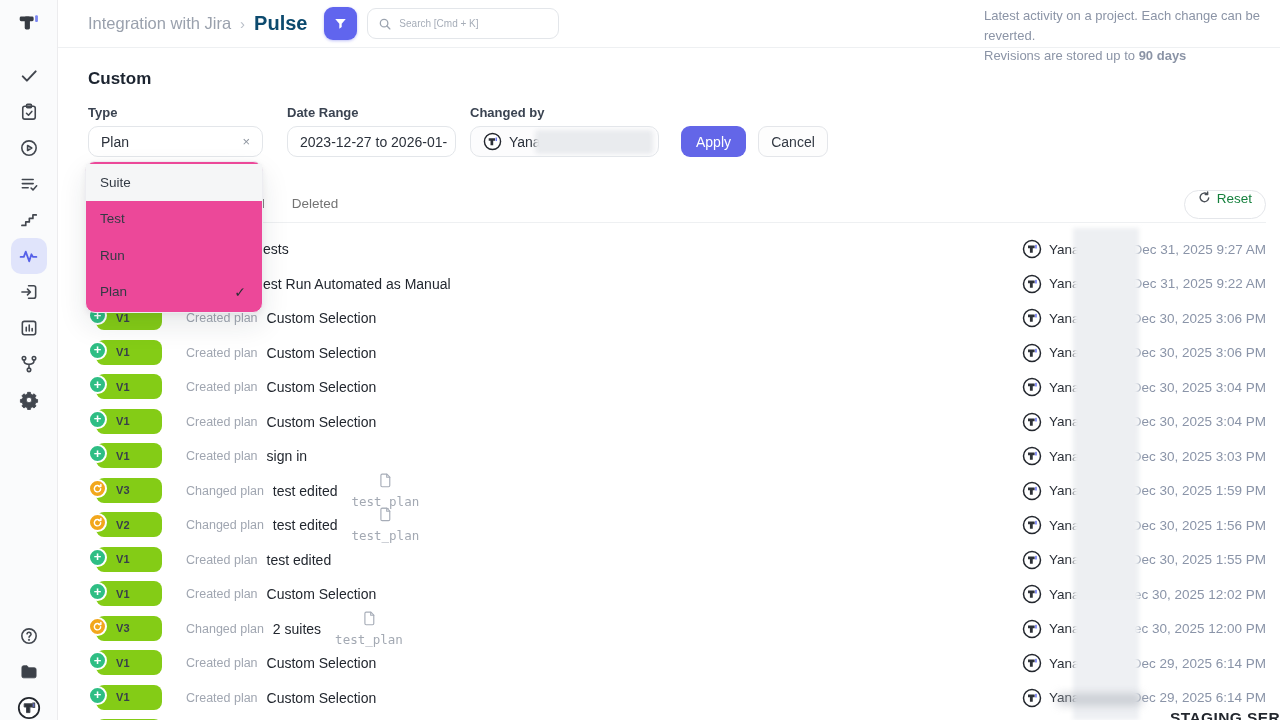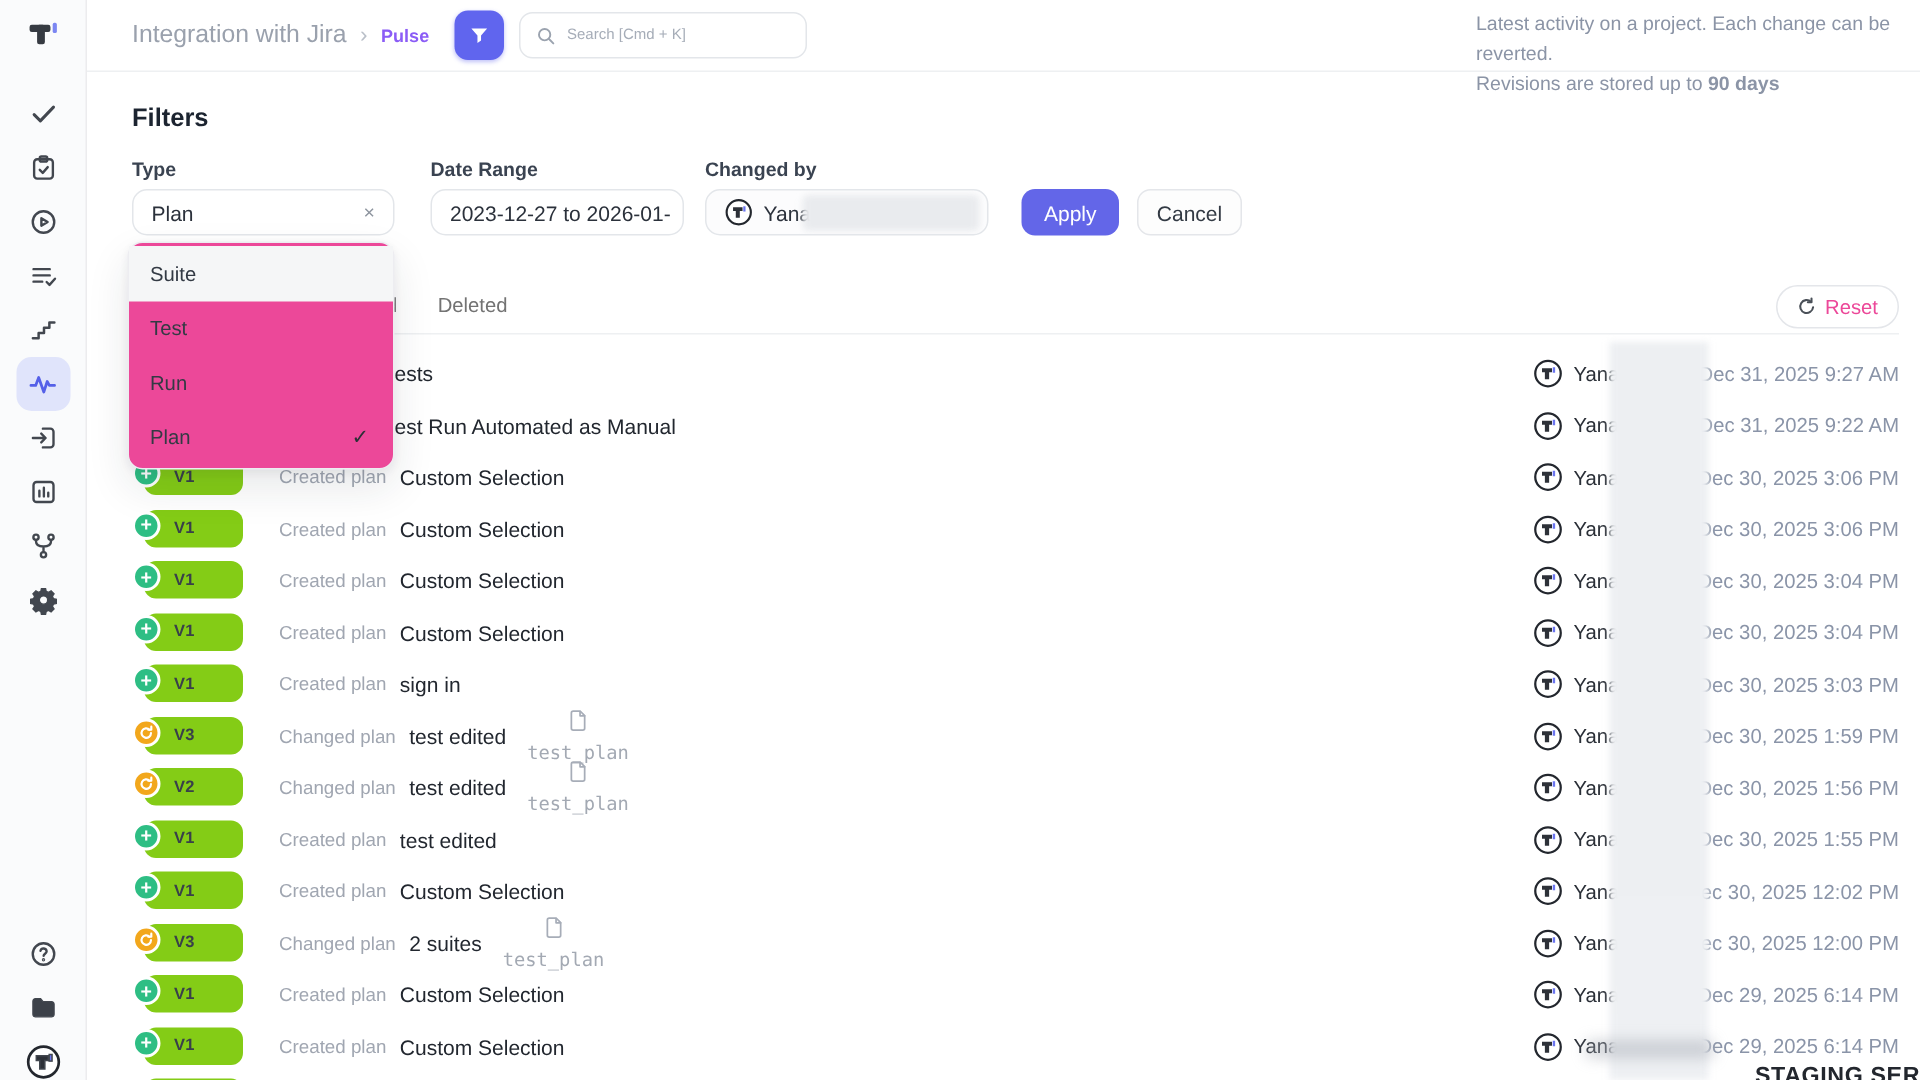--- a/index.html
+++ b/index.html
@@ -16,21 +16,21 @@
   .nav-item svg { stroke:#42474f; }
   .nav-item.active svg { stroke:#5560e8; }
   .side-bottom { margin-top:auto; margin-bottom:-6px; display:flex; flex-direction:column; align-items:center; }
 
   
   .main { position:absolute; left:58px; top:0; width:1222px; height:720px; }
   .header { position:relative; height:48px; border-bottom:1px solid #eef0f2;
     display:flex; align-items:center; padding-left:30px; }
   .crumb-root { font-size:16.5px; color:#9aa1ad; }
   .crumb-sep { font-size:15px; color:#b9bfc8; margin:0 9px; }
-  .crumb-cur { font-size:12px; font-weight:700; color:#8b5cf6; }
+  .crumb-cur { font-size:20px; font-weight:700; color:#0c4a6e; }
   .filter-btn { margin-left:17px; width:33px; height:33px; border-radius:9px; background:#6065ee;
     border:none; display:flex; align-items:center; justify-content:center; cursor:pointer;
     box-shadow:0 1px 3px rgba(96,101,238,.4); }
   .search-box { margin-left:10px; width:192px; height:31px; border:1px solid #e3e6ea; border-radius:9px;
     display:flex; align-items:center; padding:0 10px; background:#fff; }
   .search-box input { border:none; outline:none; width:150px; font-size:10px; color:#3a414b;
     font-family:inherit; margin-left:7px; background:transparent; }
   .search-box input::placeholder { color:#a6adb8; }
   .head-info { position:absolute; right:14px; top:6px; width:282px; font-size:13px;
     line-height:1.55; color:#8b94a6; text-align:left; }
@@ -66,21 +66,21 @@
   .dd-item { height:36.5px; display:flex; align-items:center; padding:0 16px 0 14px;
     font-size:13.5px; color:#333a44; cursor:pointer; }
   .dd-item.dd-hover { background:#f5f6f7; }
   .dd-check { margin-left:auto; color:#2b3036; font-size:14px; font-weight:700; }
 
   
   .tabs-row { margin-top:30px; margin-left:122px; height:36px; display:flex; align-items:center;
     border-bottom:1px solid #eef0f2; }
   .tab { font-size:13.5px; color:#737373; margin-right:27px; cursor:pointer; padding-bottom:2px; }
   .reset-btn { margin-left:auto; height:29px; padding:0 13px; border:1px solid #e4e6ea; border-radius:15px;
-    background:#fff; display:flex; align-items:center; gap:6px; font-size:13.5px; color:#ec4899;
+    background:#fff; display:flex; gap:6px; font-size:13.5px; color:#15803d;
     font-family:inherit; cursor:pointer; }
 
   
   .list { margin-top:9px; }
   .row { position:relative; height:34.5px; display:flex; align-items:center; }
   .pillgroup { position:relative; width:98px; flex-shrink:0; height:26px; }
   .pill { position:absolute; left:8px; top:0; width:66px; height:25px; background:#84cc16;
     border-radius:8px; display:flex; align-items:center; padding-left:20px;
     font-size:11px; font-weight:700; color:#39404a; letter-spacing:.2px; }
   .badge { position:absolute; left:0; top:1px; width:19px; height:19px; border-radius:50%;
@@ -220,21 +220,21 @@
         </svg>
       <input type="text" placeholder="Search [Cmd + K]" style="">
     </div>
     <div class="head-info">
       <span>Latest activity on a project. Each change can be reverted.</span><br>
       <span>Revisions are stored up to </span><b>90 days</b>
     </div>
   </div>
 
   <div class="content">
-    <div class="filters-title">Filters</div>
+    <div class="filters-title">Custom</div>
 
     <div class="filter-row">
       <div class="field f-type">
         <span class="field-label">Type</span>
         <div class="f-input">
           <span>Plan</span>
           <span class="clear-x">×</span>
         </div>
         <div class="dropdown">
             <div class="dd-item dd-hover">

